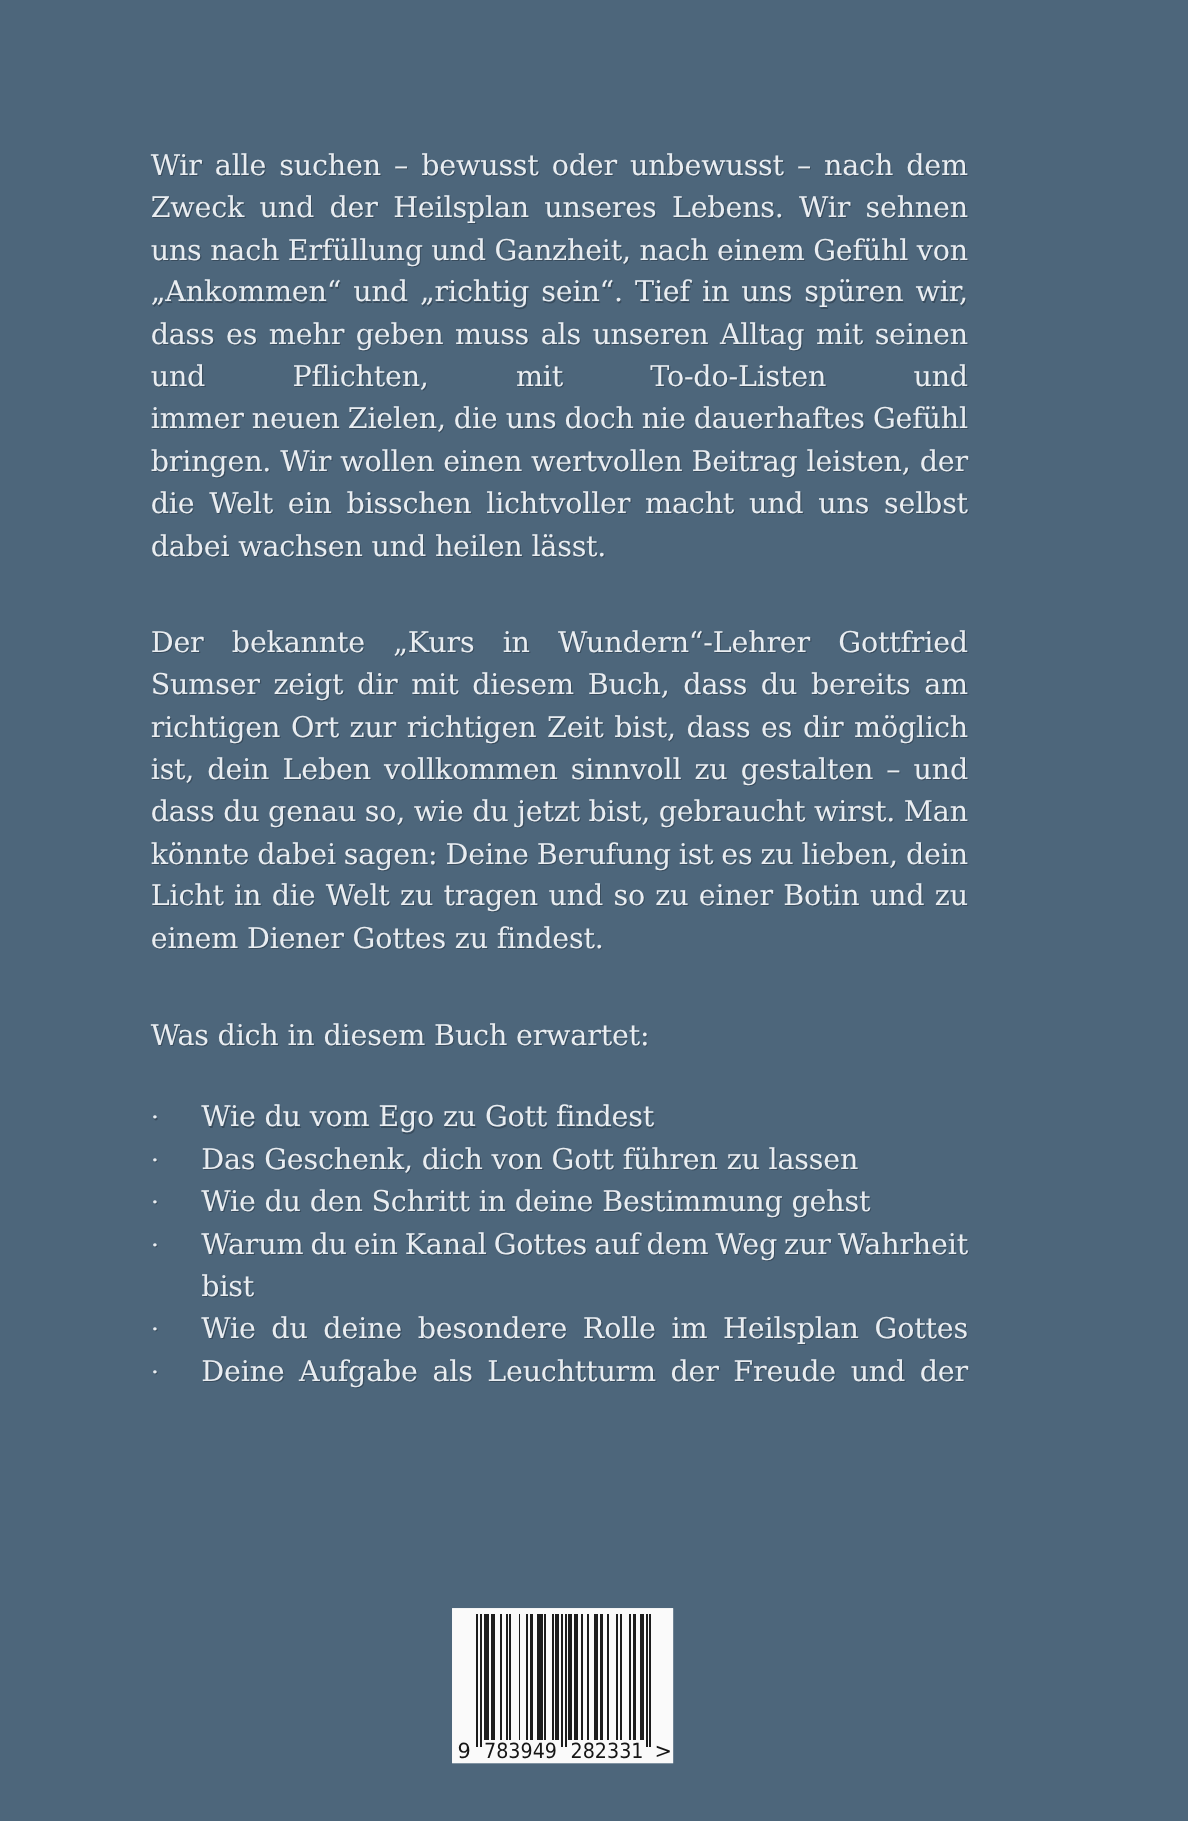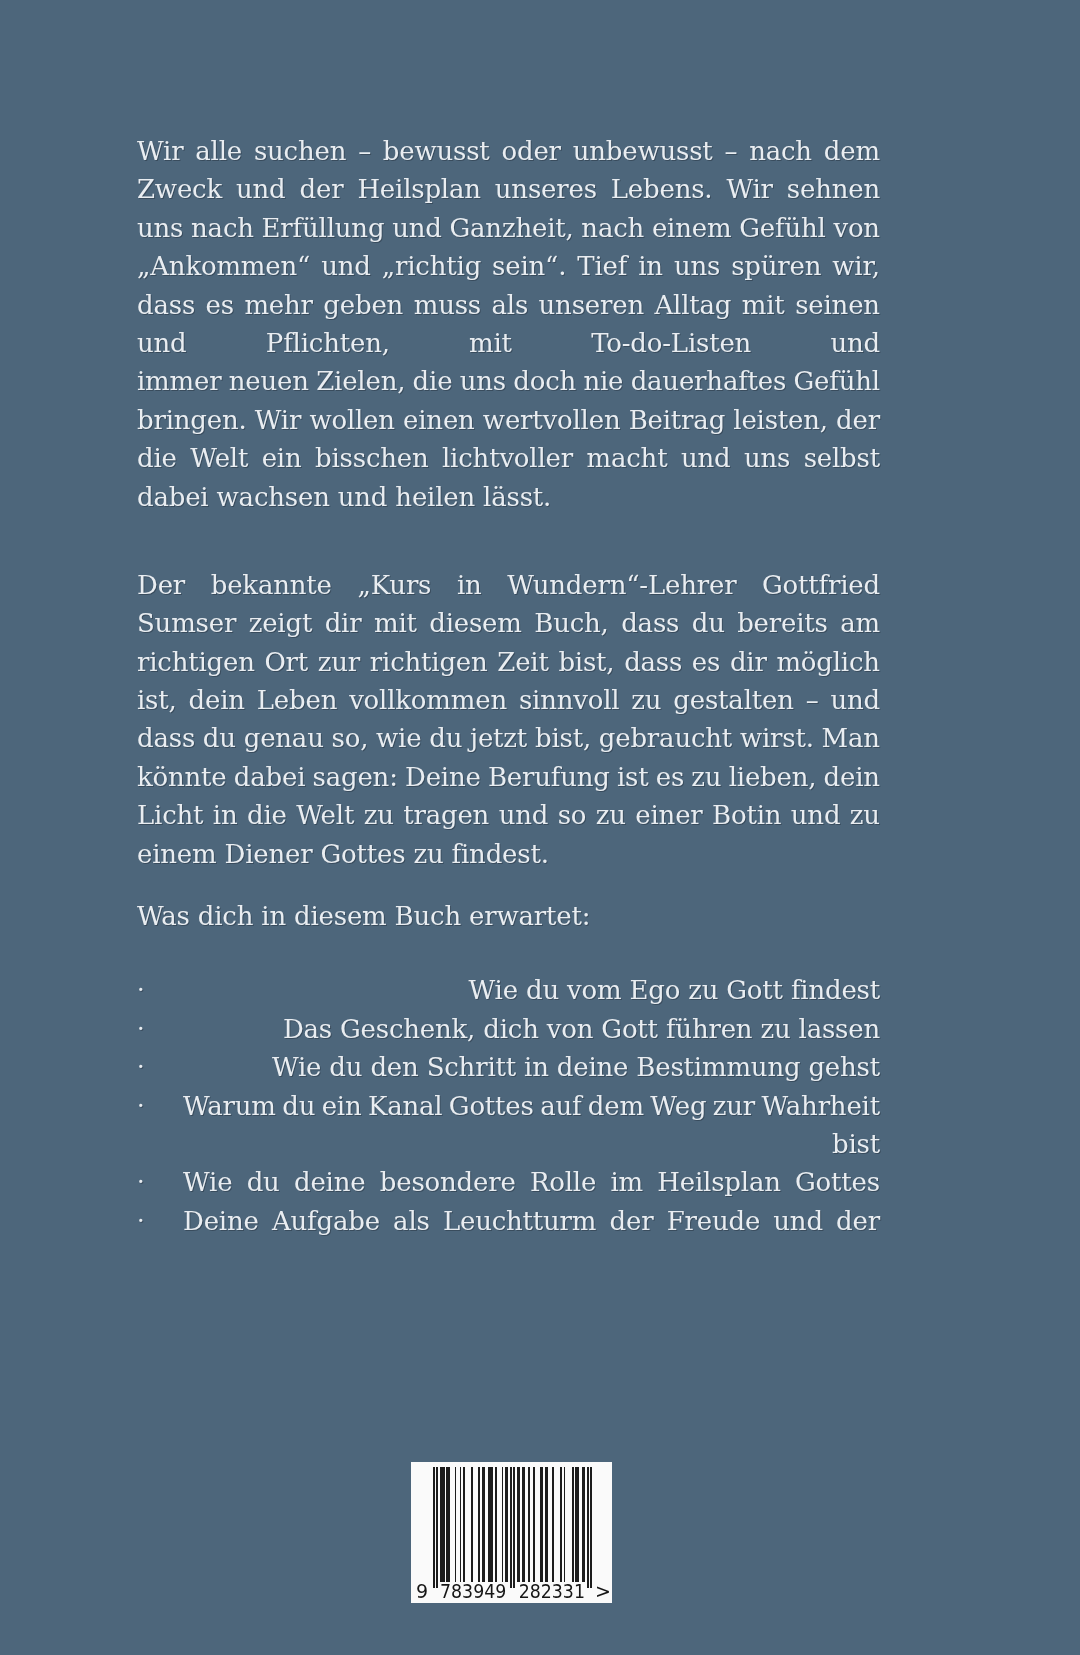--- a/index.html
+++ b/index.html
@@ -25,30 +25,30 @@
     text-shadow:1px 1px 0 rgba(27,38,50,0.40);
   }
   .para + .para{margin-top:50px;}
   .line{height:38.4px;white-space:nowrap;}
   .jline{
     display:flex;
     justify-content:space-between;
     flex-wrap:nowrap;
   }
   .jline span{display:inline-block;white-space:pre;}
-  .heading{margin-top:24px;}
+  .heading{margin-top:50px;}
   .bullet-list{margin-top:36px;}
   .bullet-row{display:flex;}
   .bullet-marker{
     flex:0 0 46px;
     width:46px;
     height:38.4px;
     font-size:24px;
   }
-  .bullet-content{flex:1 1 auto;min-width:0;text-align:right;}
+  .bullet-content{flex:1 1 auto;min-width:0;}
   .barcode-box{
     position:absolute;
     left:411px;top:1462px;
     width:201px;height:141px;
     background:#fafafa;
   }
   .barcode-box svg{display:block;width:201px;height:141px;}
 </style>
 </head>
 <body>

